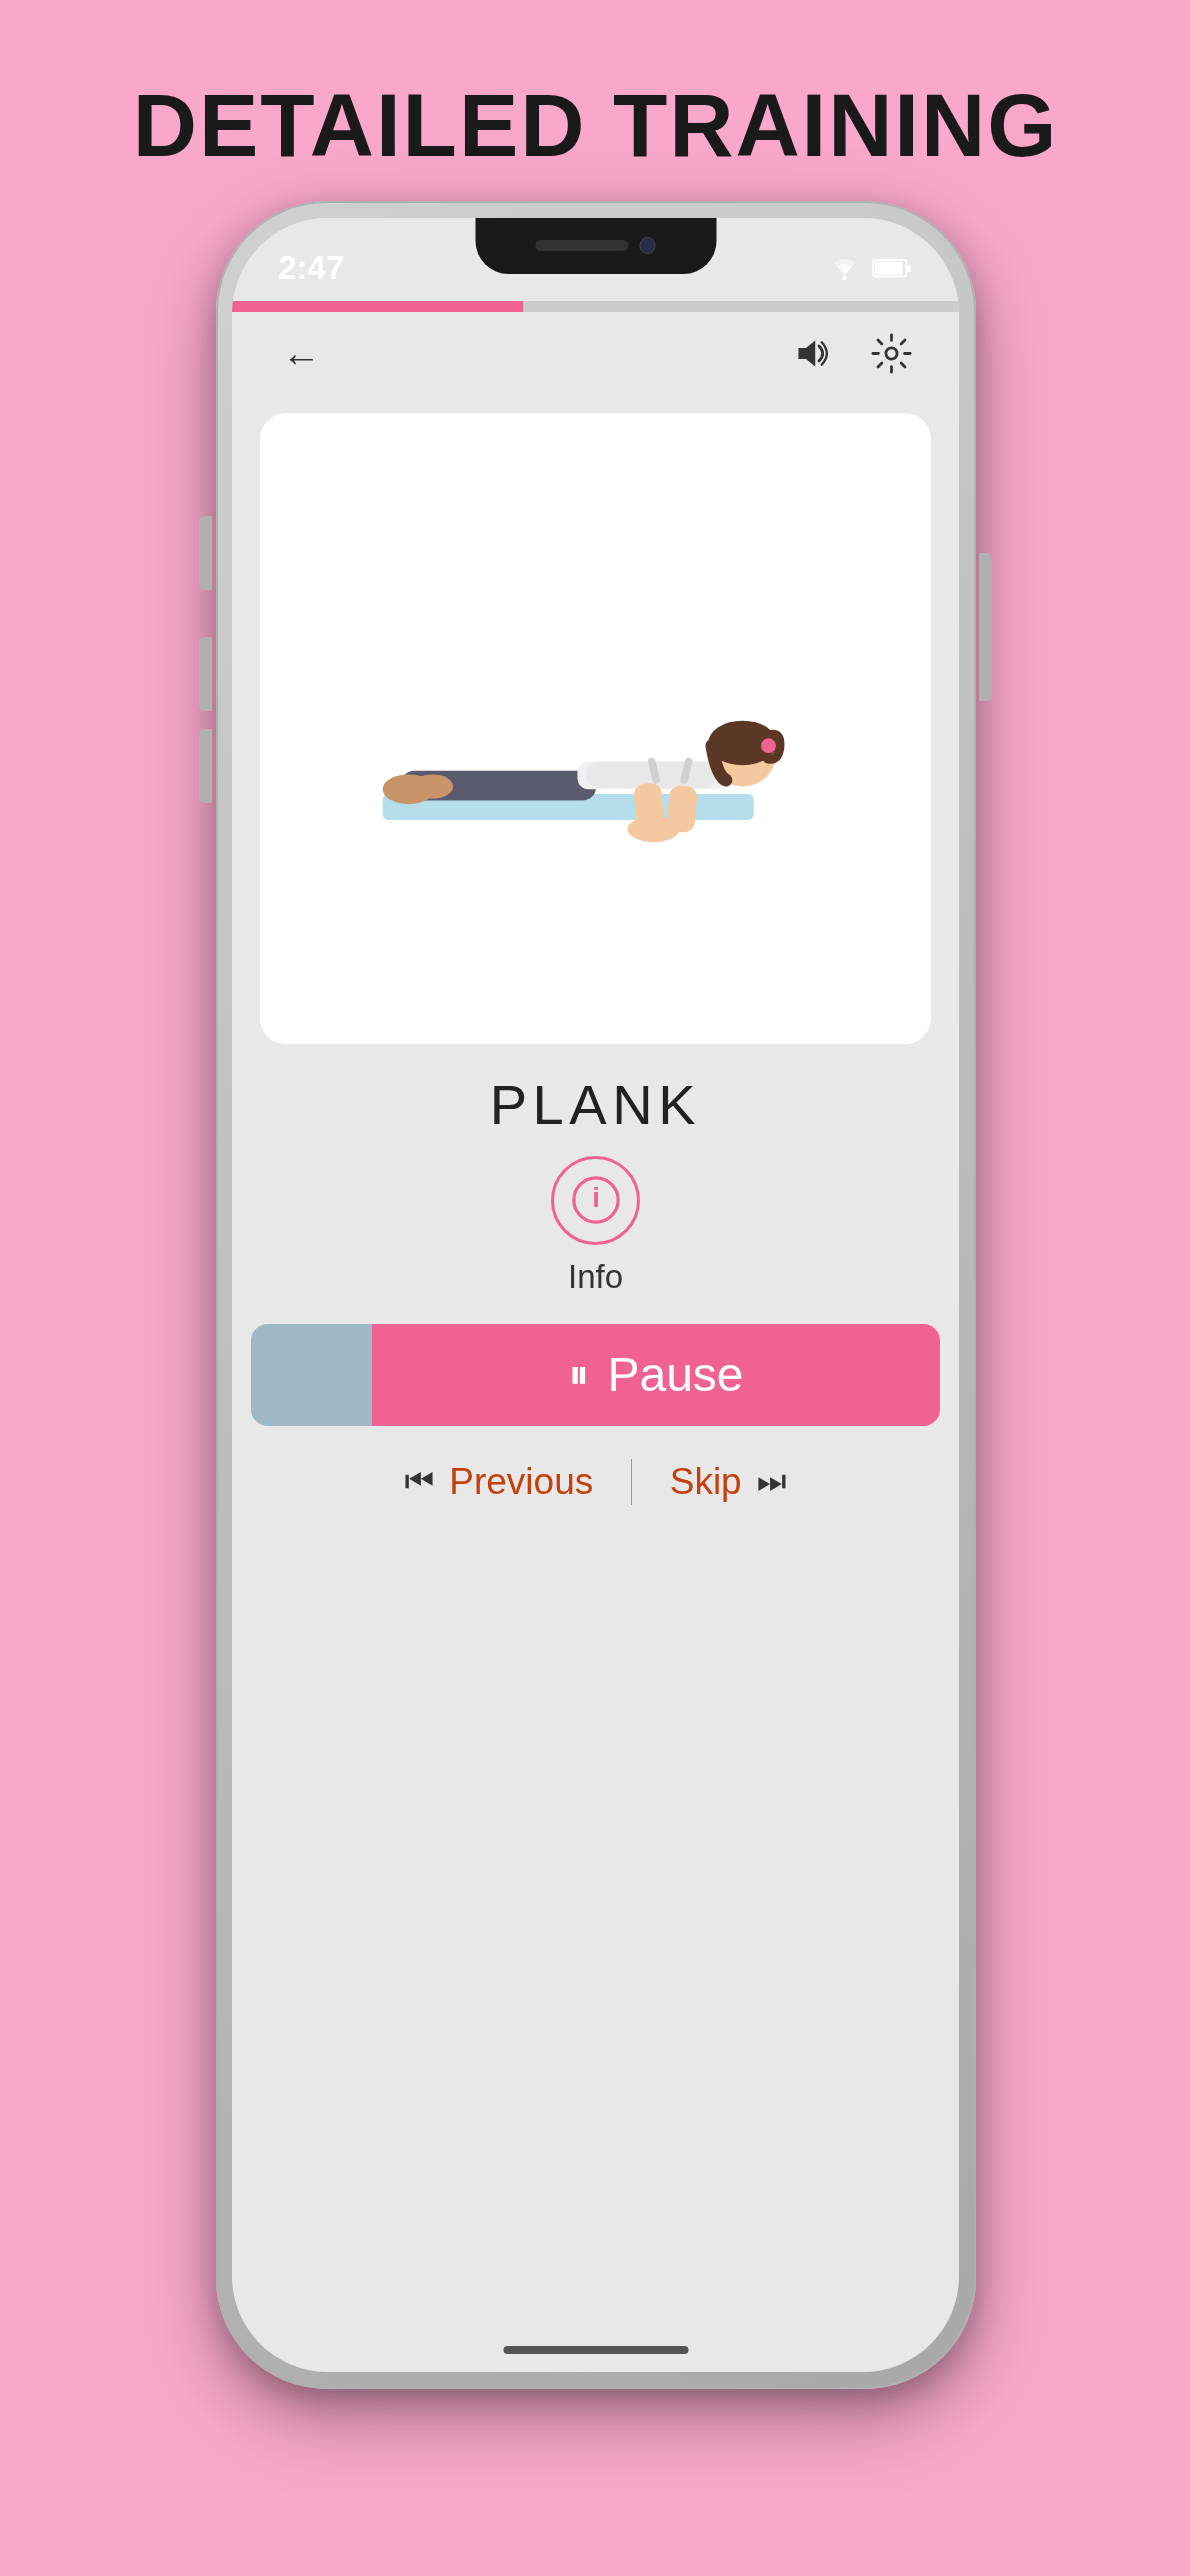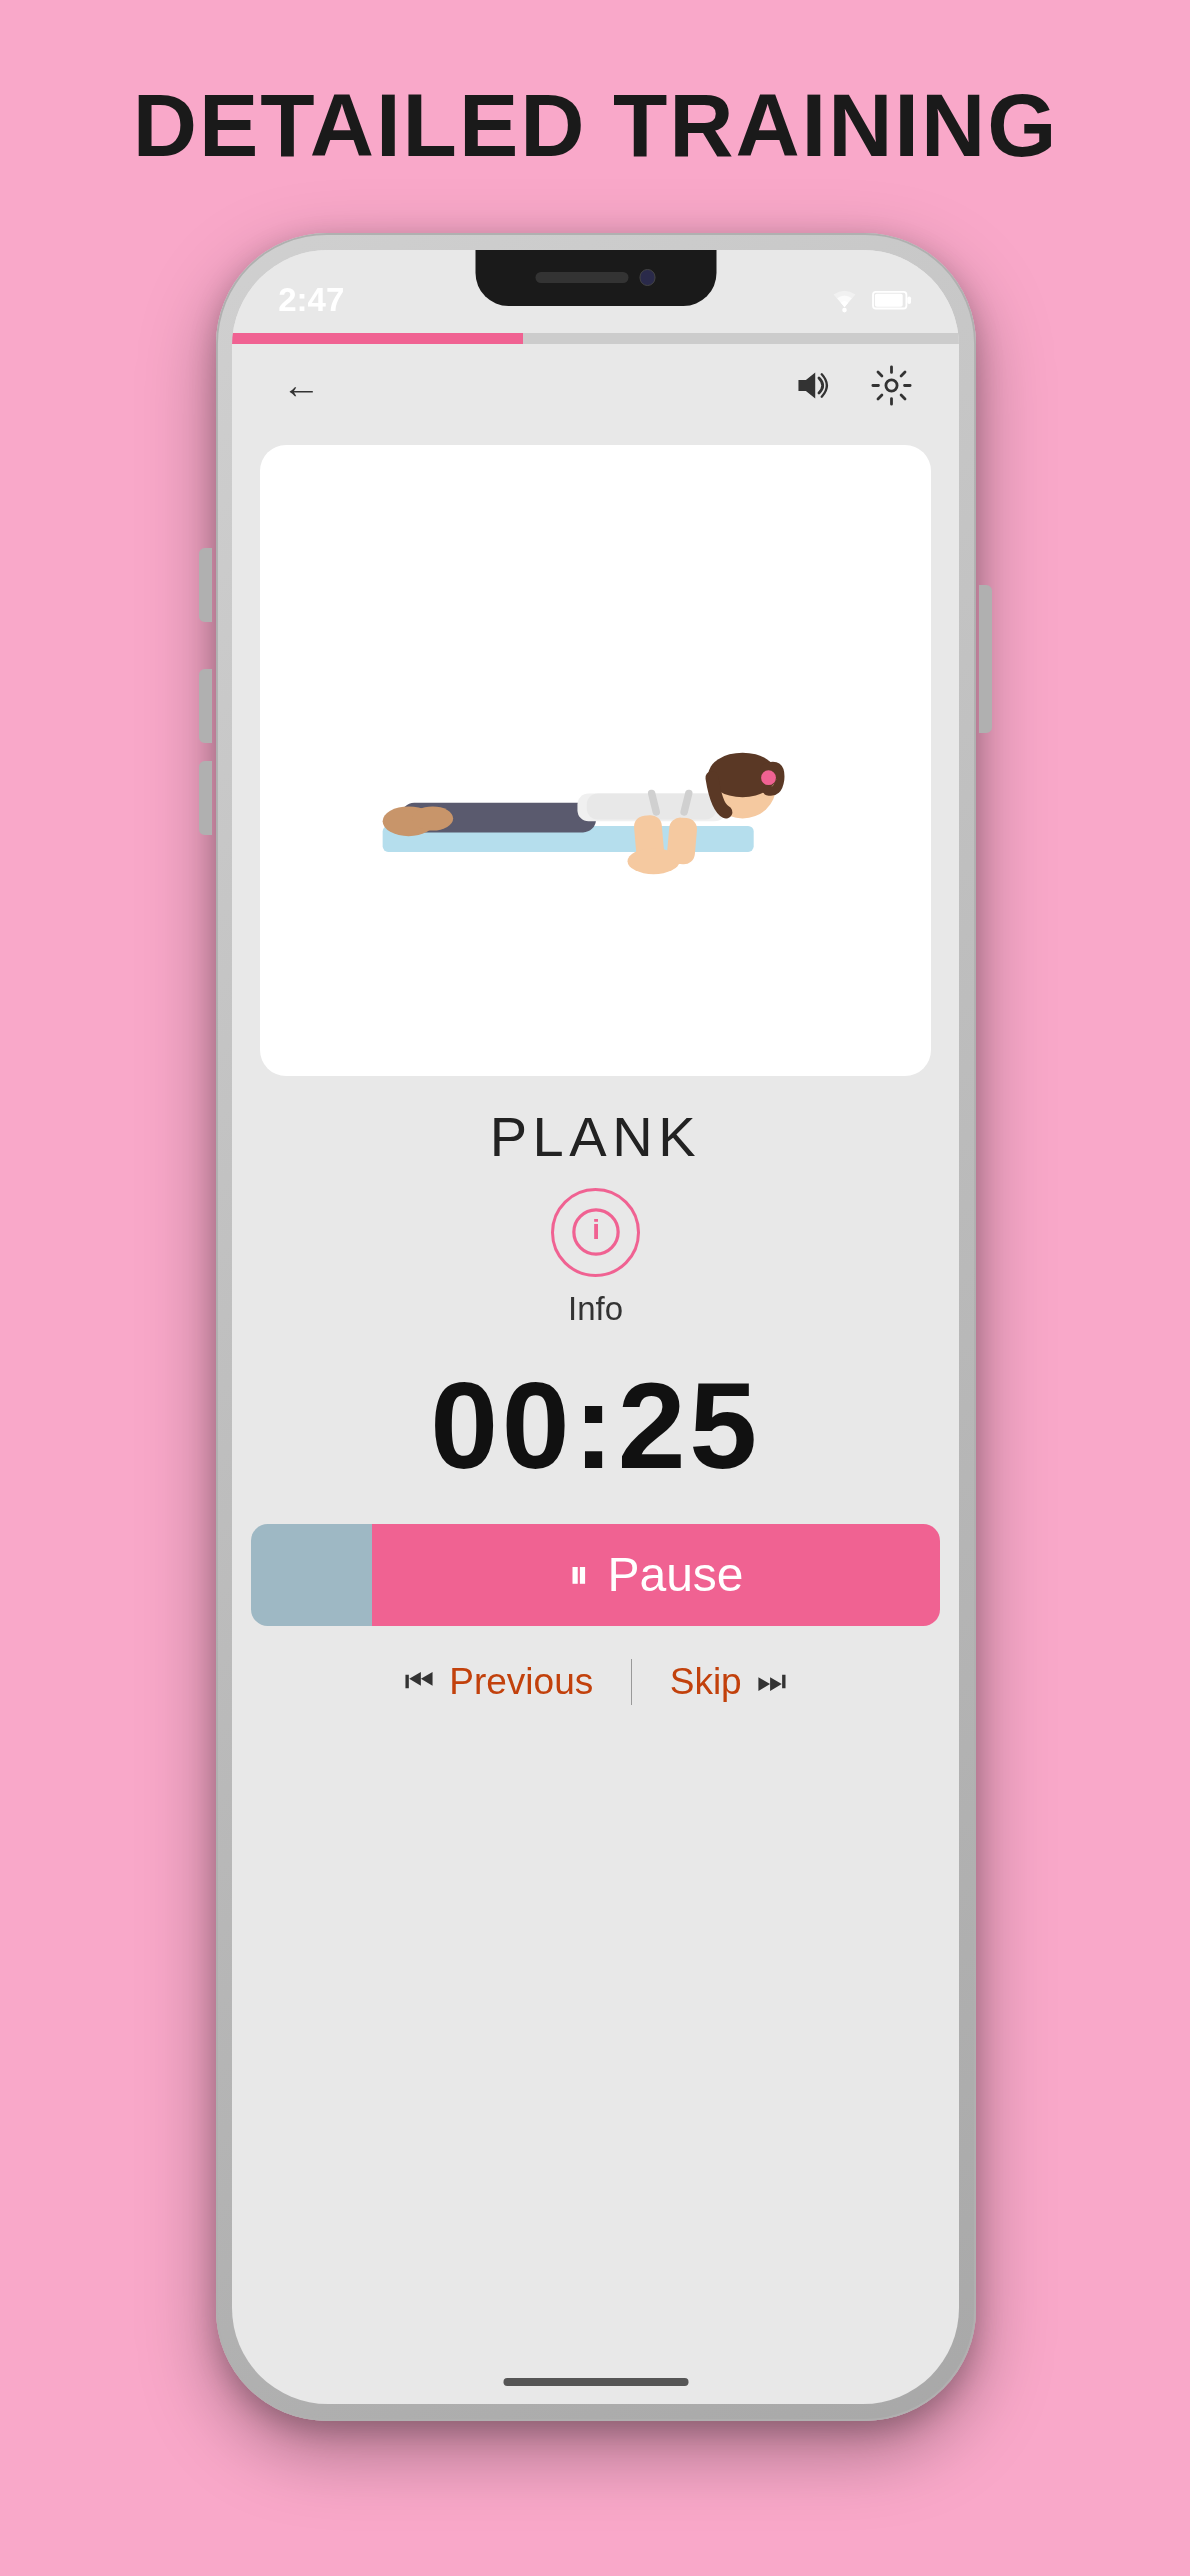--- a/index.html
+++ b/index.html
@@ -14,21 +14,21 @@
       font-family: -apple-system, BlinkMacSystemFont, 'Helvetica Neue', Arial, sans-serif;
       overflow: hidden;
     }
 
     .page-title {
       font-size: 89px;
       font-weight: 900;
       color: #1a1a1a;
       letter-spacing: 1.9px;
       margin-top: 74px;
-      margin-bottom: 56px;
+      margin-bottom: 24px;
       text-align: center;
     }
 
     
     .phone-shell {
       width: 760px;
       height: 2188px;
       background: linear-gradient(145deg, #d0d0d0, #a8a8a8);
       border-radius: 111px;
       padding: 16.7px;
@@ -449,21 +449,20 @@
           <svg width="48" height="48" viewBox="0 0 52 52" fill="none">
             <circle cx="26" cy="26" r="24" stroke="#f06292" stroke-width="3.5"></circle>
             <text x="26" y="34" text-anchor="middle" font-size="30" font-weight="700" fill="#f06292">i</text>
           </svg>
         </div>
         <span class="action-btn-label">Info</span>
       </div>
 
     </div>
 
-    <div class="timer-display">00:25</div>
 
     <div class="pause-area">
       <div class="pause-prev-indicator"></div>
       <div class="pause-btn">
         <span class="pause-icon">⏸</span>
         <span class="pause-btn-label">Pause</span>
       </div>
     </div>
 
     <div class="bottom-nav">

